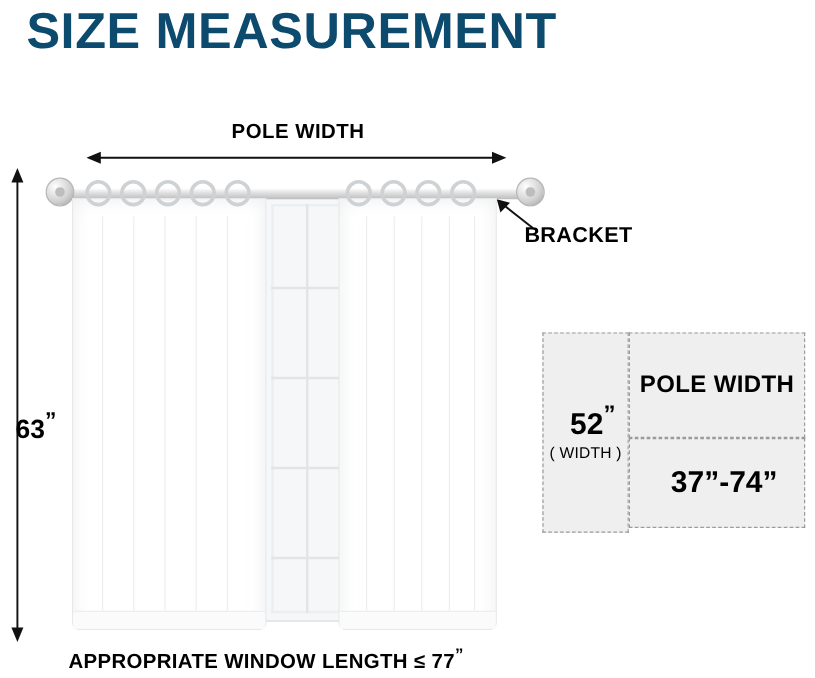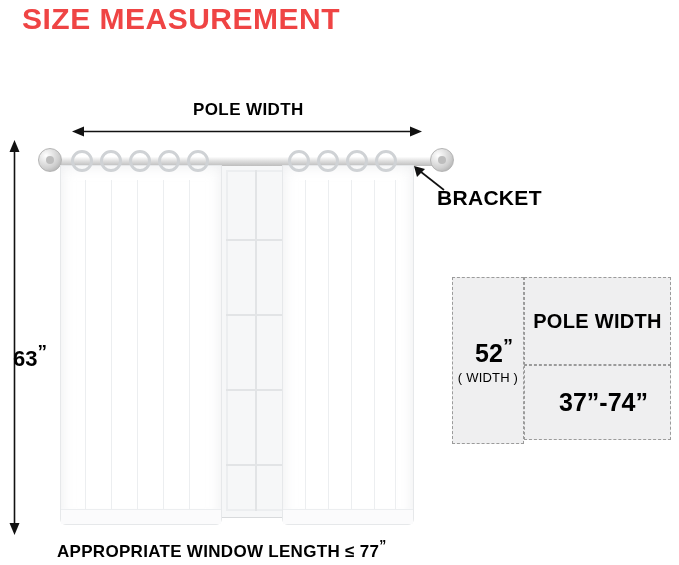--- a/index.html
+++ b/index.html
@@ -13,24 +13,24 @@
     position: relative;
     font-family: "Liberation Sans", sans-serif;
     color: #000000;
     overflow: hidden;
   }
 
   .title {
     position: absolute;
     left: 22px;
     top: 2px;
-    font-size: 30px;
+    font-size: 42px;
     font-weight: bold;
     letter-spacing: 0.5px;
-    color: #ef4444;
+    color: #0c4a6e;
     white-space: nowrap;
   }
 
   
   .pole-width-label {
     position: absolute;
     left: 193px;
     top: 100px;
     font-size: 17px;
     font-weight: bold;
@@ -134,21 +134,21 @@
     height: 8px;
     border-radius: 50%;
     background: #bdbdbd;
   }
 
   
   .bracket-label {
     position: absolute;
     left: 437px;
     top: 186px;
-    font-size: 21px;
+    font-size: 18px;
     font-weight: bold;
     letter-spacing: 0.3px;
   }
   .bracket-line {
     position: absolute;
     left: 414px;
     top: 166px;
     width: 34px;
     height: 28px;
   }

